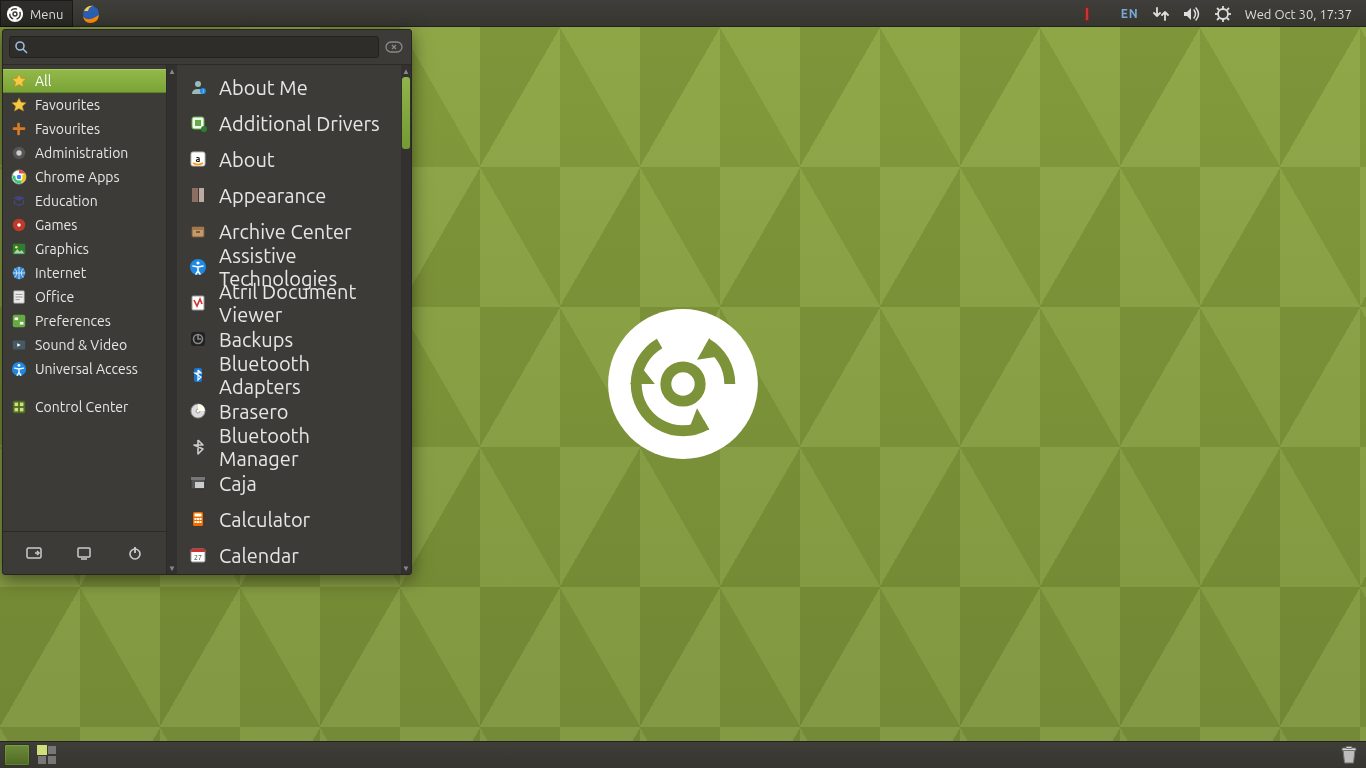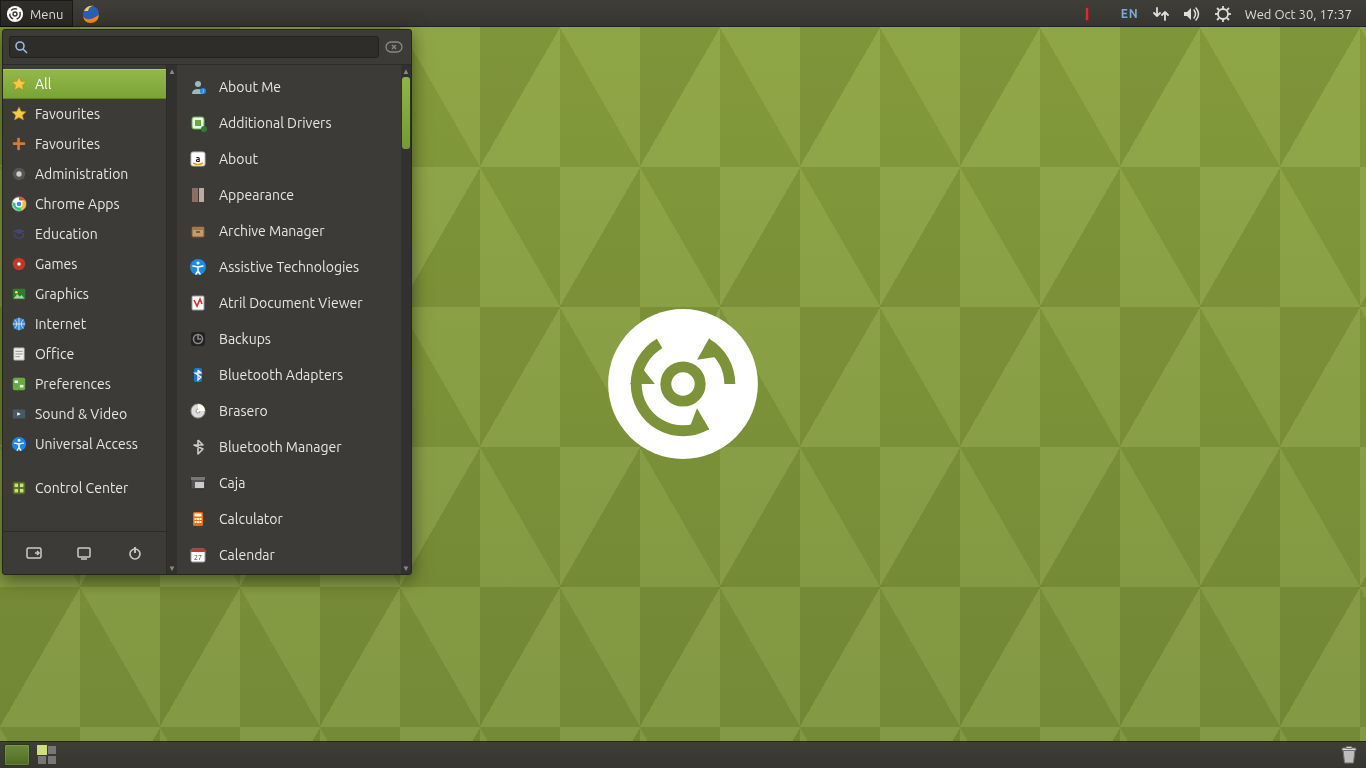--- a/index.html
+++ b/index.html
@@ -56,41 +56,41 @@
   .search-row input { flex:1; background:#2e2d29; border:1px solid #232220; color:#eee;
     height:22px; padding:0 6px 0 24px; border-radius:3px; font-size:13px; outline:none; }
   .search-wrap { position:relative; flex:1; display:flex; }
   .search-wrap .mag { position:absolute; left:5px; top:50%; transform:translateY(-50%); }
   .clear-icon { width:18px; height:18px; opacity:.7; cursor:pointer; }
 
   .menu-body { flex:1; display:flex; min-height:0; }
   .cat-col { width:164px; border-right:1px solid #2c2b27; display:flex; flex-direction:column;
     padding:4px 0 0 0; }
   .cat-scroll { overflow:hidden; flex:1; }
-  .cat-item { display:flex; align-items:center; gap:8px; height:30px; padding:0 8px;
+  .cat-item { display:flex; align-items:center; gap:8px; height:24px; padding:0 8px;
     cursor:pointer; border-top:1px solid transparent; border-bottom:1px solid transparent; }
   .cat-item.selected { background:linear-gradient(#93b84a,#7aa436); color:#fff;
     border-top-color:#a7cc60; border-bottom-color:#5d8327; }
   .cat-item .ic { width:16px; height:16px; flex:0 0 16px; display:flex; align-items:center;
     justify-content:center; font-size:13px; }
   .cat-item .lbl { font-size:14px; color:#e6e6e6; }
   .cat-item.selected .lbl { color:#fff; }
   .cat-gap { height:14px; }
   .cat-bottom { display:flex; justify-content:space-around; padding:8px 6px;
     border-top:1px solid #2c2b27; }
   .cat-bottom .btn { width:32px; height:26px; display:flex; align-items:center;
     justify-content:center; cursor:pointer; border-radius:3px; }
 
   .app-col { flex:1; display:flex; position:relative; }
   .app-scroll { flex:1; overflow:hidden; padding:4px 0; }
   .app-item { display:flex; align-items:center; gap:10px; height:36px; padding:0 10px;
     cursor:pointer; }
   .app-item .ic { width:22px; height:22px; flex:0 0 22px; border-radius:3px;
     display:flex; align-items:center; justify-content:center; font-size:14px; }
-  .app-item .lbl { font-size:14px; color:#e6e6e6; }
+  .app-item .lbl { font-size:20px; color:#e6e6e6; }
   .side-scrollbar { width:10px; background:#323130; display:flex; flex-direction:column;
     align-items:center; }
   .side-scrollbar .arrow { width:10px; height:12px; display:flex; align-items:center;
     justify-content:center; color:#888; font-size:8px; cursor:pointer; }
   .side-scrollbar .track { flex:1; width:10px; position:relative; }
   .side-scrollbar .thumb { position:absolute; left:1px; right:1px; border-radius:3px; }
   .cat-sb { width:10px; background:#323130; display:flex; flex-direction:column;
     align-items:center; }
   .cat-sb .arrow { width:10px; height:12px; color:#888; font-size:8px; display:flex;
     align-items:center; justify-content:center; cursor:pointer; }
@@ -410,21 +410,21 @@
             <span class="lbl">Appearance</span>
           </div>
           <div class="app-item">
             <span class="ic">
               <svg width="18" height="18" viewBox="0 0 18 18">
                 <rect x="3" y="5" width="12" height="10" rx="1" fill="#c49a6c" stroke="#7b5b36"></rect>
                 <rect x="3" y="5" width="12" height="3" fill="#a0784b"></rect>
                 <rect x="7" y="9" width="4" height="2" fill="#7b5b36"></rect>
               </svg>
             </span>
-            <span class="lbl">Archive Manager</span>
+            <span class="lbl">Archive Center</span>
           </div>
           <div class="app-item">
             <span class="ic">
               <svg width="18" height="18" viewBox="0 0 18 18">
                 <circle cx="9" cy="9" r="8" fill="#1e88e5"></circle>
                 <circle cx="9" cy="5" r="1.6" fill="#fff"></circle>
                 <path d="M4 8l5 1 5-1M9 9v4l-2 3M9 13l2 3" stroke="#fff" stroke-width="1.6" fill="none" stroke-linecap="round"></path>
               </svg>
             </span>
             <span class="lbl">Assistive Technologies</span>

